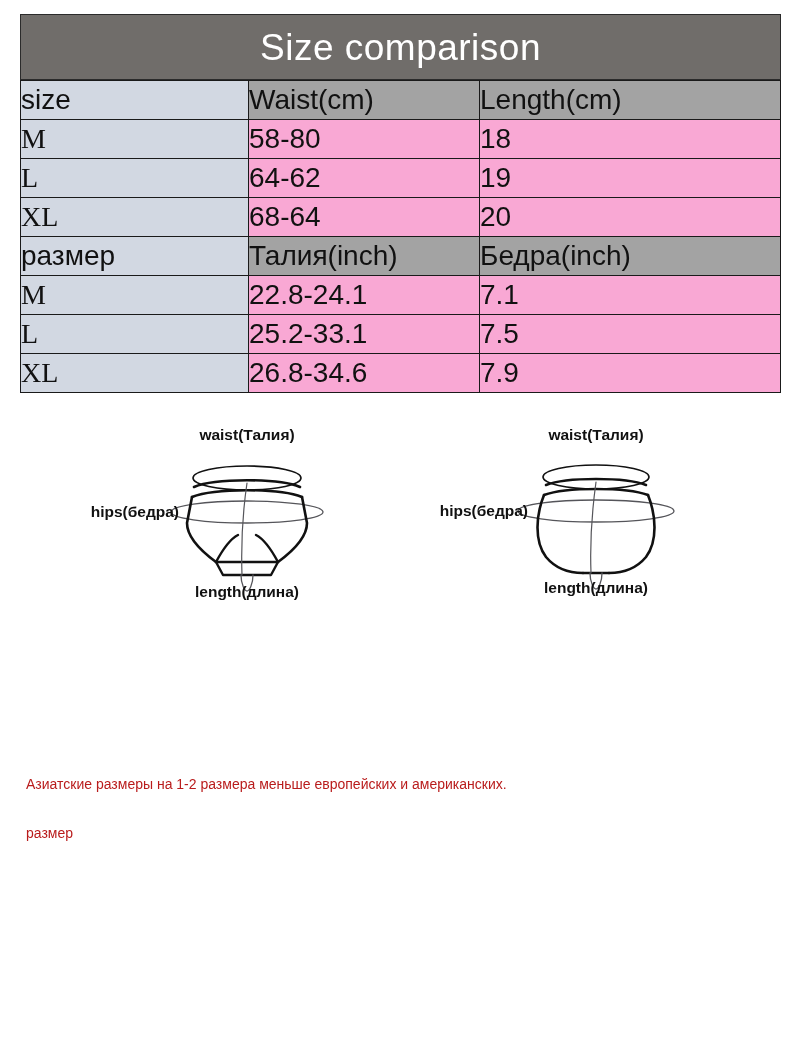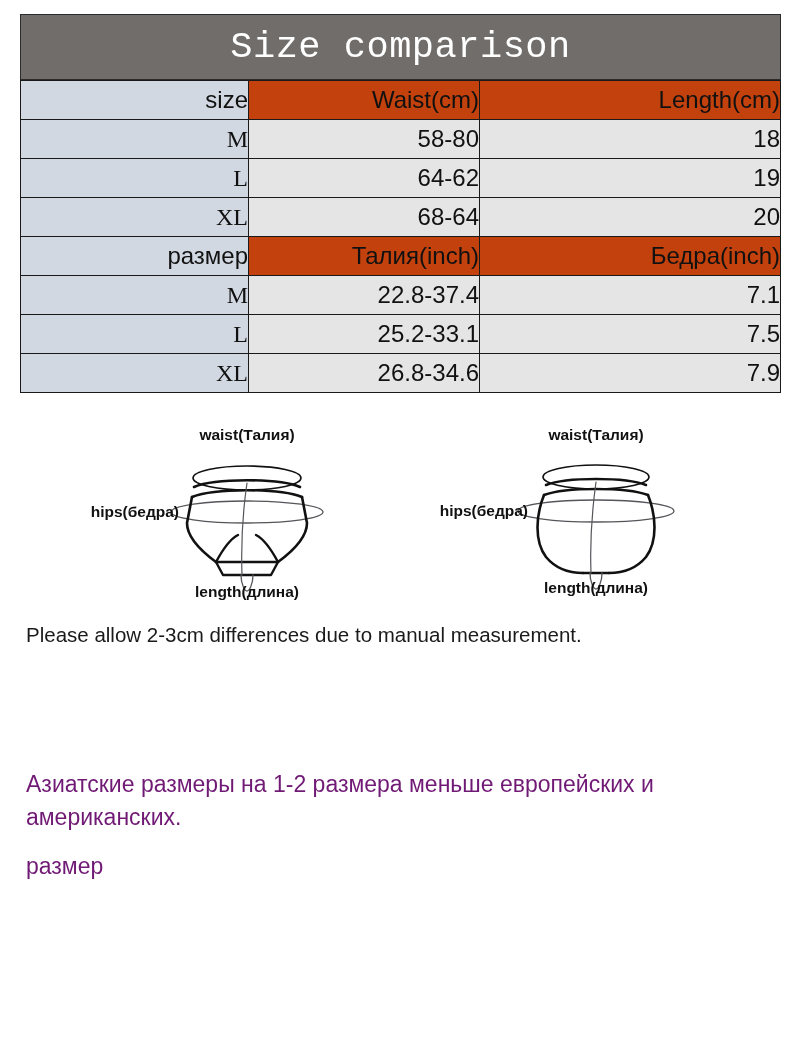--- a/index.html
+++ b/index.html
@@ -27,52 +27,52 @@
     height: 66px;
     background: #706d6a;
     border: 1px solid #2b2b2b;
     box-sizing: border-box;
     display: flex;
     align-items: center;
     justify-content: center;
   }
   #table-title-text {
     color: #ffffff;
-    font-family: Liberation Mono, monospace;
+    font-family: Liberation Sans, sans-serif;
     font-size: 37px;
     letter-spacing: 0.5px;
     line-height: 1;
   }
 
   table.size-table {
     border-collapse: collapse;
     width: 760px;
     table-layout: fixed;
   }
   table.size-table td {
     border: 1.6px solid #1a1a1a;
     height: 38px;
-    text-align: right;
+    text-align: left;
     vertical-align: middle;
-    font-size: 24px;
+    font-size: 28px;
     color: #111111;
     padding: 0;
   }
   col.col-size   { width: 228px; }
   col.col-mid    { width: 231px; }
   col.col-right  { width: 301px; }
 
   td.cell-size {
     background: #d2d8e2;
   }
   td.cell-head {
-    background: #c2410c;
+    background: #a3a3a3;
   }
   td.cell-val {
-    background: #e5e5e5;
+    background: #f9a8d4;
   }
   
   .lbl-sans { font-family: "Liberation Sans", sans-serif; font-size: 20px; }
   
   .lbl-serif { font-family: "Liberation Serif", serif; font-size: 19px; }
   .val-sans  { font-family: "Liberation Sans", sans-serif; font-size: 21px; }
 
   
   #diagrams {
     position: absolute;
@@ -105,22 +105,22 @@
     white-space: nowrap;
   }
 
   #notes-ru {
     position: absolute;
     left: 26px;
     top: 768px;
     width: 760px;
   }
   #notes-ru .para {
-    font-size: 23px;
-    color: #701a75;
+    font-size: 14px;
+    color: #b91c1c;
     line-height: 33px;
     margin-bottom: 16px;
   }
   #notes-ru .para.tight { margin-bottom: 0; }
   #notes-ru .para.gap-small { margin-bottom: 6px; }
 </style>
 </head>
 <body>
 
 <div id="size-table-block">
@@ -157,21 +157,21 @@
         <td class="cell-val val-sans">20</td>
       </tr>
 
       <tr>
         <td class="cell-size lbl-sans">размер</td>
         <td class="cell-head lbl-sans">Талия(inch)</td>
         <td class="cell-head lbl-sans">Бедра(inch)</td>
       </tr>
       <tr>
         <td class="cell-size lbl-serif">M</td>
-        <td class="cell-val val-sans">22.8-37.4</td>
+        <td class="cell-val val-sans">22.8-24.1</td>
         <td class="cell-val val-sans">7.1</td>
       </tr>
       <tr>
         <td class="cell-size lbl-serif">L</td>
         <td class="cell-val val-sans">25.2-33.1</td>
         <td class="cell-val val-sans">7.5</td>
       </tr>
       <tr>
         <td class="cell-size lbl-serif">XL</td>
         <td class="cell-val val-sans">26.8-34.6</td>
@@ -240,19 +240,18 @@
       </g>
 
       <text x="176" y="25" text-anchor="middle" font-family="Liberation Sans, sans-serif" font-size="15.5" font-weight="bold" fill="#111">waist(Талия)</text>
       <text x="108" y="101" text-anchor="end" font-family="Liberation Sans, sans-serif" font-size="15.5" font-weight="bold" fill="#111">hips(бедра)</text>
       <text x="176" y="178" text-anchor="middle" font-family="Liberation Sans, sans-serif" font-size="15.5" font-weight="bold" fill="#111">length(длина)</text>
     </svg>
   </div>
 </div>
 
 <div id="notes-en">
-  <div class="line">Please allow 2-3cm differences due to manual measurement.</div>
 </div>
 
 <div id="notes-ru">
   <div class="para">Азиатские размеры на 1-2 размера меньше европейских и американских.</div>
   <div class="para gap-small">размер</div>
 </div>
 
 </body></html>

